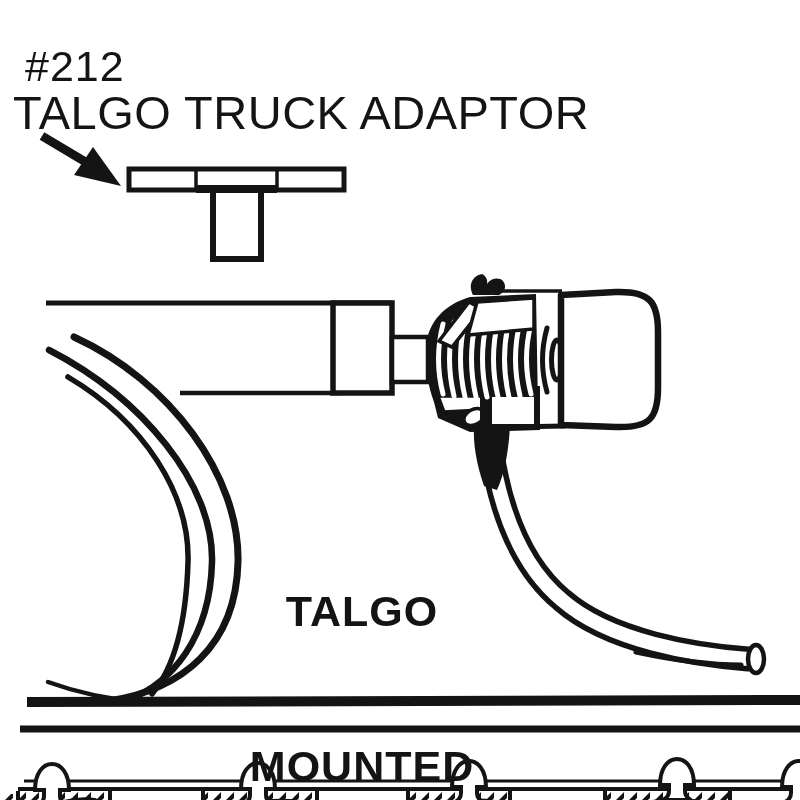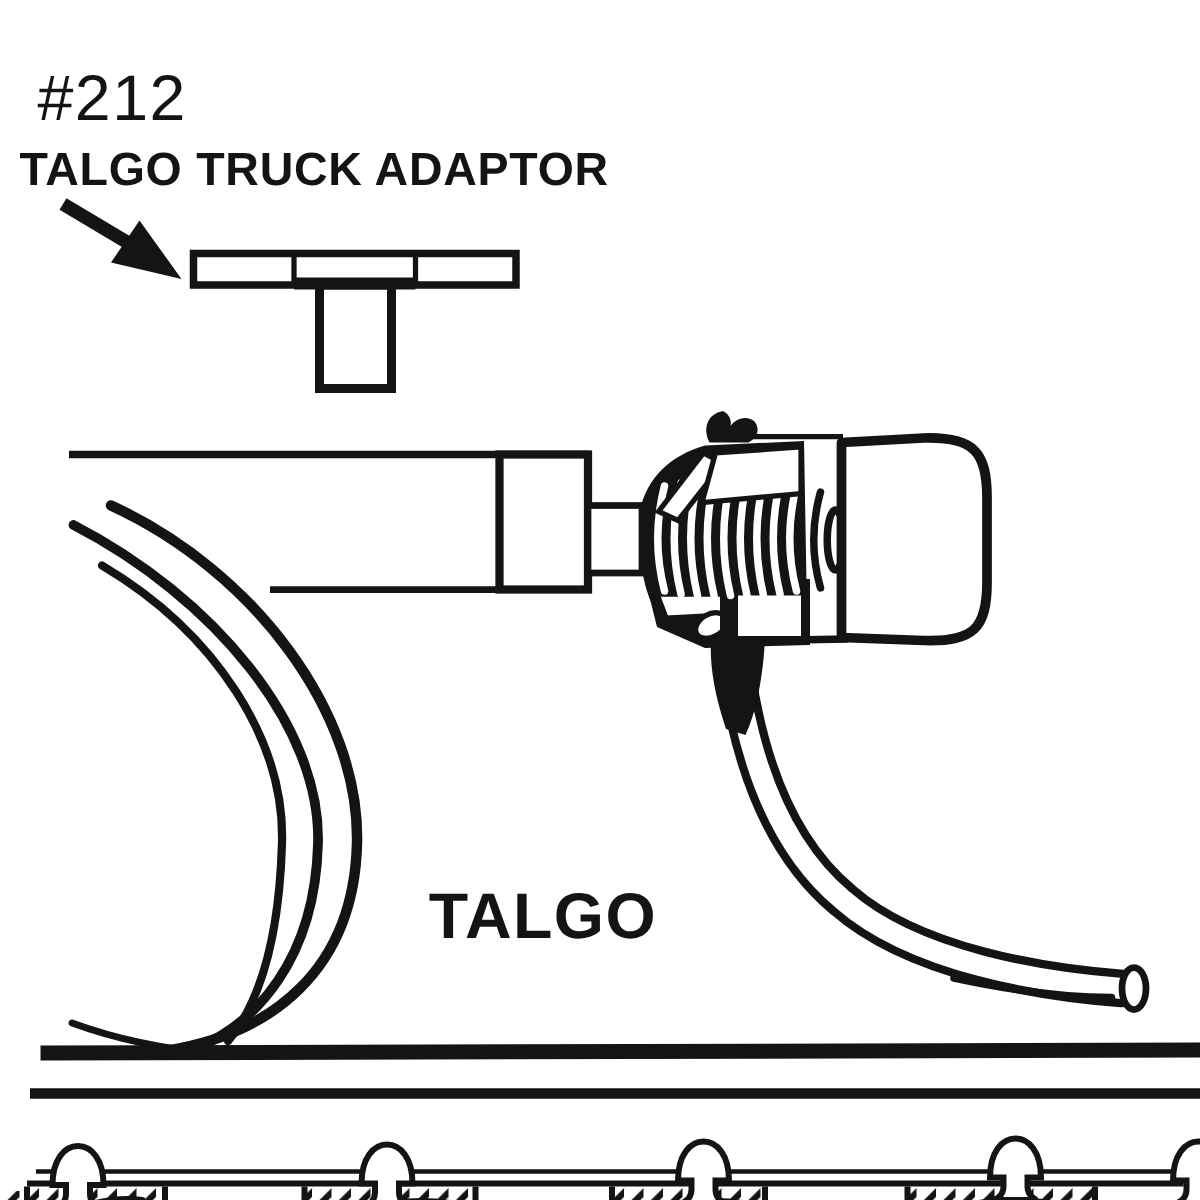--- a/index.html
+++ b/index.html
@@ -16,22 +16,22 @@
   .rc{stroke-linecap:round;}
   .ink-fill{fill:currentColor;stroke:none;}
   .paper-fill{fill:var(--paper,#fff);stroke:currentColor;}
   .paper-line{stroke:var(--paper,#fff);fill:none;stroke-linecap:round;}
   .txt{position:absolute;white-space:pre;}
   .part-number{
     left:25px;top:-3px;font-size:43px;line-height:43px;
     font-weight:400;letter-spacing:1px;
   }
   .part-name{
-    left:13px;top:43px;font-size:31px;line-height:43px;
-    font-weight:700;letter-spacing:0.5px;
+    left:13px;top:43px;font-size:47px;line-height:43px;
+    font-weight:400;letter-spacing:0.5px;
   }
   .center-label{
     left:162px;top:435px;width:400px;text-align:center;
     font-size:43px;line-height:51.5px;font-weight:700;letter-spacing:1px;
   }
 </style>
 </head>
 <body>
 
 <div class="stage">
@@ -152,15 +152,16 @@
         <path class="paper-fill" stroke-width="4" d="M 742,772 q 8,-12 24,-12 q 16,0 22,10 q 4,8 -2,14 l -46,2 q -4,-8 2,-14 Z"></path>
         <path class="ink-line rc" stroke-width="3.5" d="M 786,765 l 10,-4 M 778,792 l 14,-3 M 120,795 q 16,4 34,2 M 250,797 l 28,1 M 430,793 l 24,3 M 540,797 l 22,1 M 636,796 l 24,2"></path>
       </g>
     </g>
   </svg>
 
   <div class="txt part-number">#212</div>
   <div class="txt part-name">TALGO TRUCK ADAPTOR</div>
   <div class="txt center-label">
     <div>TALGO</div>
+    <div>MOUNTED</div>
     
   </div>
 </div>
 
 </body></html>

